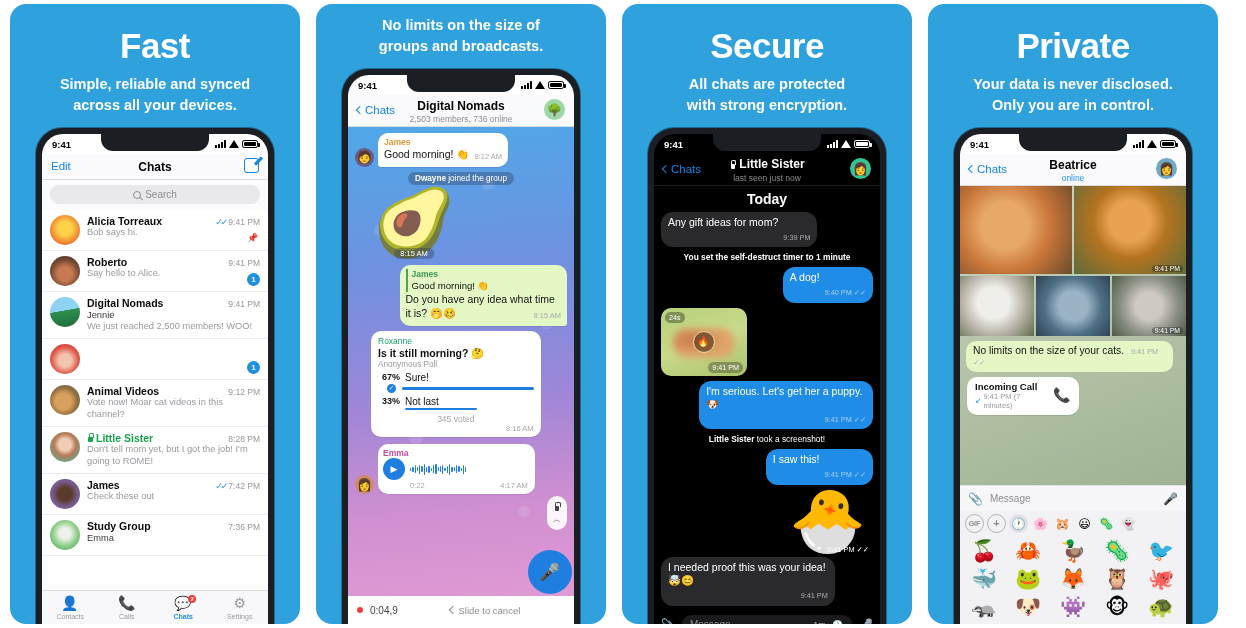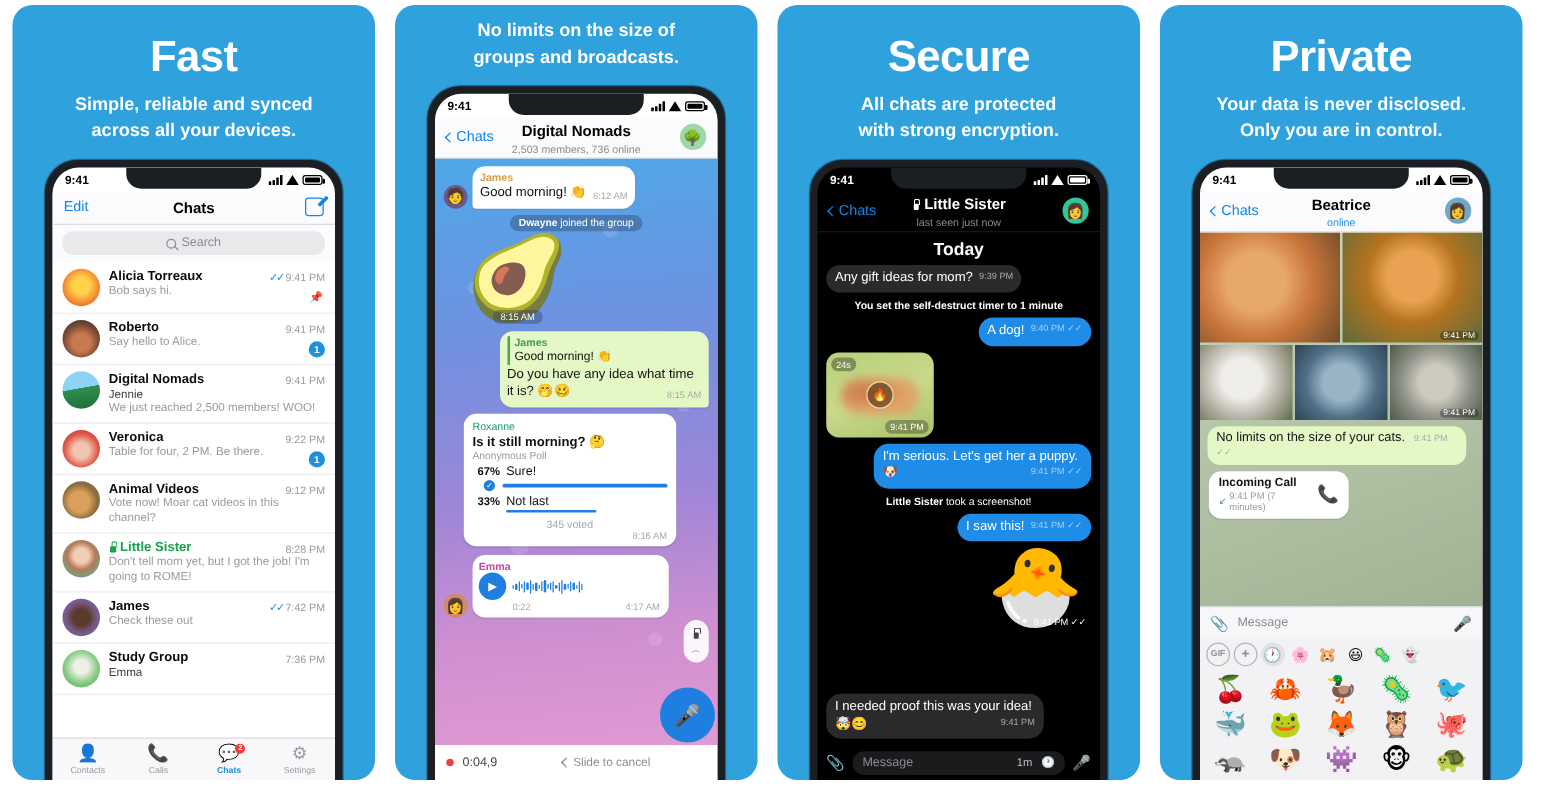--- a/index.html
+++ b/index.html
@@ -148,21 +148,21 @@
 
   
   .chatbg3 { flex:1; background:#000; position:relative; overflow:hidden; }
   .msgs3 { padding:5px 7px; display:flex; flex-direction:column; gap:5px; height:100%; }
   .daylabel { align-self:center; color:#fff; font-size:14px; font-weight:bold; }
   .svc3 { align-self:center; color:#fff; font-size:8.4px; font-weight:bold; text-align:center; }
   .svc3 .thin { font-weight:normal; }
   .bub3in { background:#2a2a2c; color:#fff; }
   .bub3out{ background:#1f8ce8; color:#fff; }
   .bub3 { max-width:82%; border-radius:12px; padding:4px 7px 5px; font-size:10.5px; line-height:1.28; }
-  .bub3 .t { font-size:7.3px; color:rgba(255,255,255,.58); float:right; margin-left:5px; margin-top:0; white-space:nowrap; }
+  .bub3 .t { font-size:7.3px; color:rgba(255,255,255,.58); float:right; margin-left:5px; margin-top:17px; white-space:nowrap; }
   .selfdestruct { width:86px;height:68px;border-radius:10px; background:linear-gradient(160deg,#b7d07a,#c9d98a 50%,#aac26c); align-self:flex-start; position:relative; overflow:hidden; filter:blur(0px); }
   .sd-blob { position:absolute; left:14%; top:30%; width:72%; height:44%; border-radius:40px; background:radial-gradient(ellipse at 30% 40%, #c97a4a, #e0a76a 60%, #d8a060); filter:blur(3.2px); }
   .sd-badge { position:absolute; left:4px; top:4px; background:rgba(0,0,0,.32); color:#fff; font-size:7.2px; padding:1px 4px; border-radius:6px; }
   .sd-time { position:absolute; right:4px; bottom:3px; background:rgba(0,0,0,.28); color:#fff; font-size:7.2px; padding:1px 4px; border-radius:6px; }
   .sd-fire { position:absolute; left:50%; top:50%; transform:translate(-50%,-50%); width:22px;height:22px;border-radius:50%;background:rgba(60,40,20,.55); border:1.4px solid #f0d9a0; display:flex;align-items:center;justify-content:center;font-size:10px; }
   .sticker3 { align-self:flex-end; margin-right:6px; position:relative; }
   .st3time { position:absolute; right:-2px; bottom:-2px; color:#fff; font-size:7.4px; display:flex; gap:2px; align-items:center;}
   .inputbar3 { flex:0 0 28px; background:#000; display:flex; align-items:center; gap:6px; padding:0 7px; }
   .field3 { flex:1; height:19px; background:#1b1b1d; border-radius:10px; display:flex; align-items:center; padding:0 8px; color:#8c8c92; font-size:10px; gap:7px; }
   .field3 .ph { flex:1; }
@@ -279,27 +279,20 @@
                 <span class="crname">Digital Nomads</span>
                 <span class="crtime">9:41 PM</span>
               </div>
               <div class="crsender">Jennie</div>
               <div class="crmsg">We just reached 2,500 members! WOO!</div>
             </div>
           </div>
 
           <div class="chatrow">
             <div class="av" style="background:radial-gradient(circle at 50% 55%, #f3c5b0 0 28%, #e05a4a 60%, #c0202a 100%)"></div>
-            <div class="crbody">
-              <div class="crtop">
-                <span class="crname">Veronica</span>
-                <span class="crtime">9:22 PM</span>
-              </div>
-              <div class="crmsg">Table for four, 2 PM. Be there.</div>
-            </div>
             <span class="badge">1</span>
           </div>
 
           <div class="chatrow">
             <div class="av" style="background:radial-gradient(circle at 45% 55%, #d8a05c 0 34%, #8d6a3c 62%, #5d7a8c 100%)"></div>
             <div class="crbody">
               <div class="crtop">
                 <span class="crname">Animal Videos</span>
                 <span class="crtime">9:12 PM</span>
               </div>

